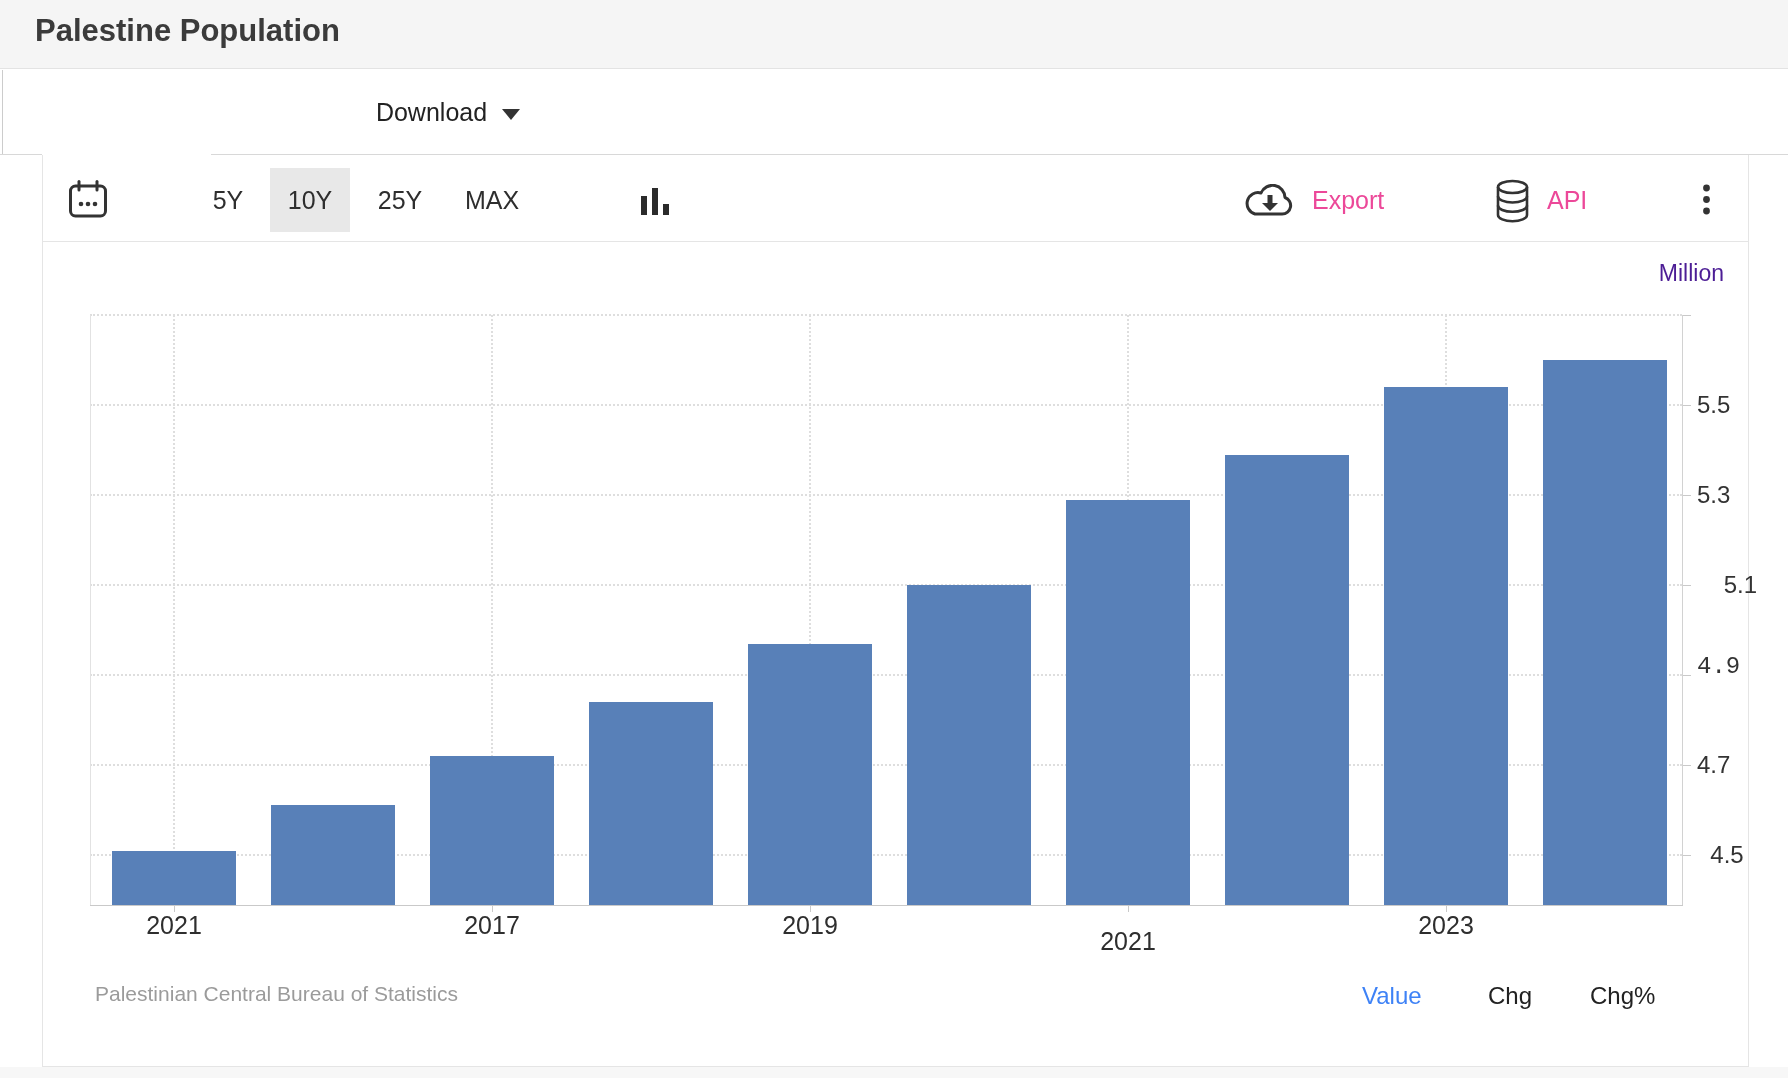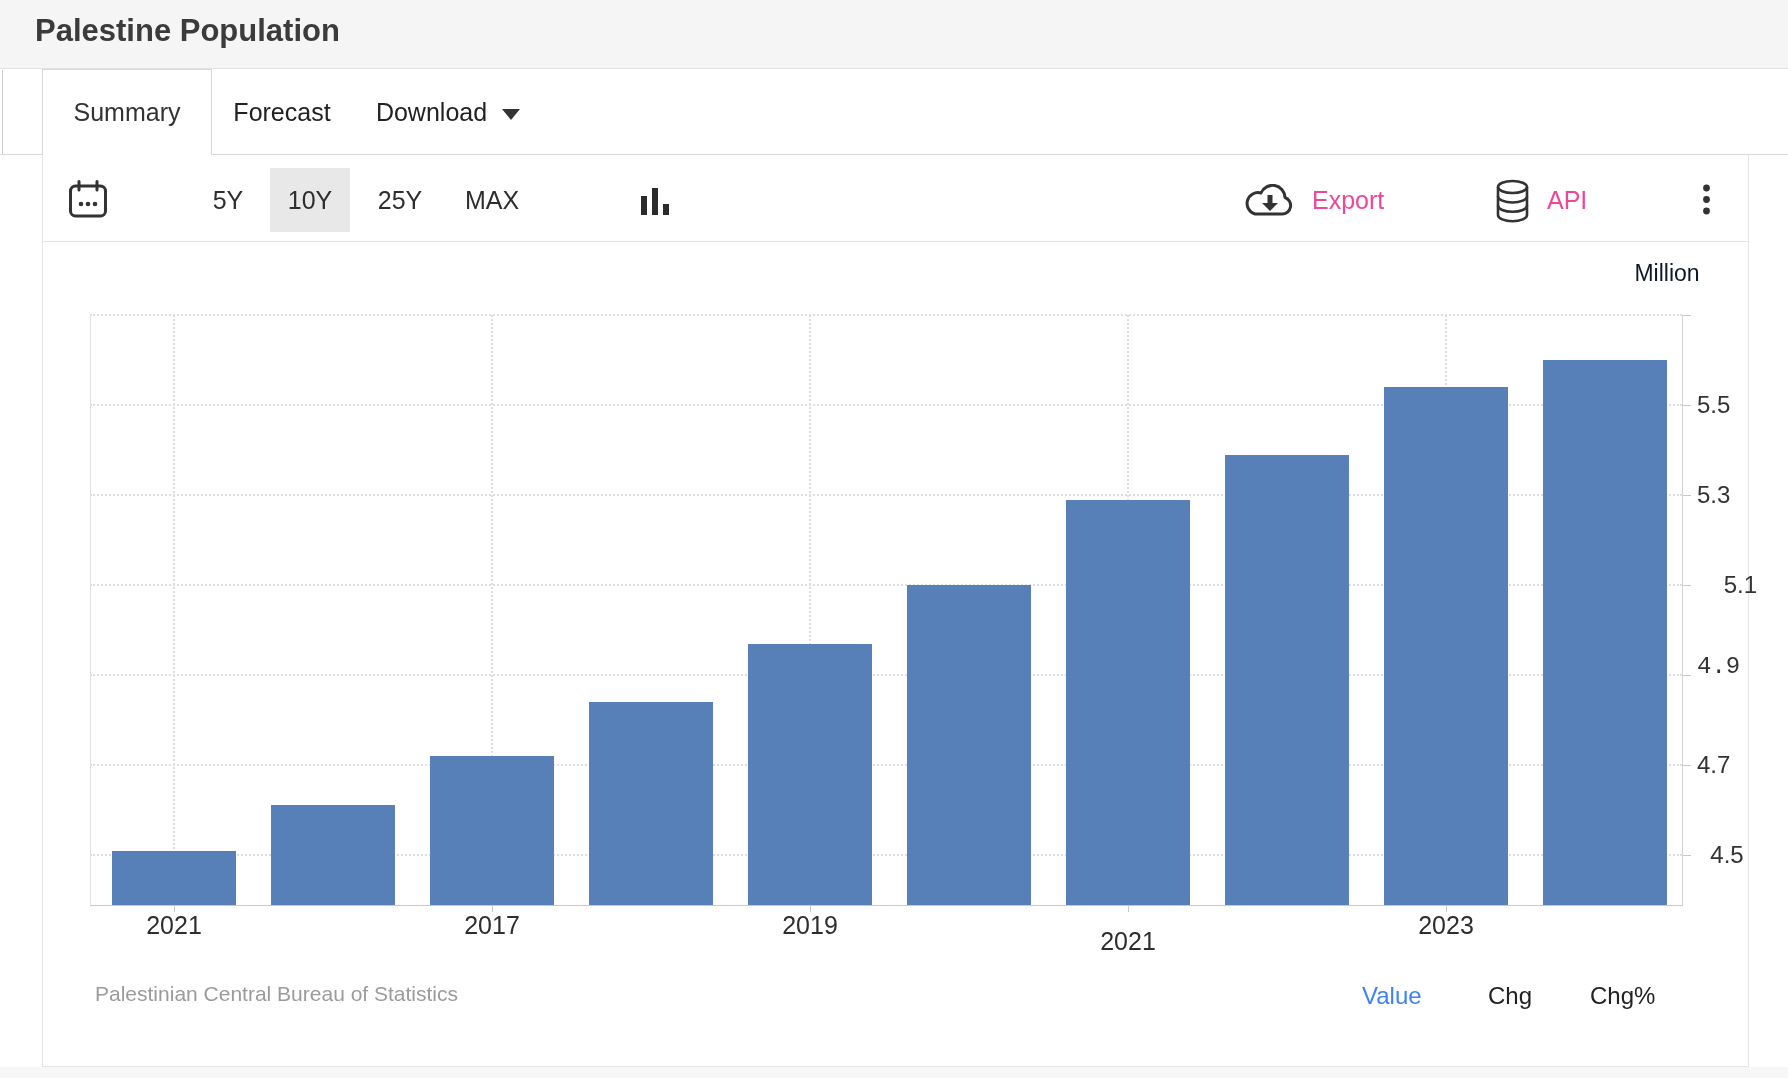--- a/index.html
+++ b/index.html
@@ -29,21 +29,21 @@
   .range-btn{top:168px;height:64px;display:flex;align-items:center;justify-content:center;
              font-size:25px;color:#2e2e2e;cursor:pointer;}
   .range-selected{background:#e8e8e8;}
   .compare-input{left:745px;top:163px;width:416px;height:67px;box-sizing:border-box;border:2px solid #dedede;
                  background:#fff;font-size:26px;color:#444;padding:0 0 0 20px;outline:none;
                  font-family:"Liberation Sans","DejaVu Sans",sans-serif;}
   .compare-input::placeholder{color:#a6a6a6;opacity:1;}
   .tool-label{font-size:25px;color:#ec4899;}
 
   
-  .unit-label{left:1610px;top:260px;width:114px;text-align:center;font-size:23px;color:#0f172a;}
+  .unit-label{left:1610px;top:260px;width:114px;text-align:right;font-size:23px;color:#4c1d95;}
   .grid-h{border-top:2px dotted #dedede;height:0;left:90px;width:1592px;}
   .grid-v{border-left:2px dotted #dedede;width:0;top:315px;height:590px;}
   .axis-right{left:1682px;top:315px;width:1px;height:591px;background:#d2d2d2;}
   .plot-left{left:90px;top:315px;width:1px;height:590px;background:#e2e2e2;}
   .axis-bottom{left:90px;top:905px;width:1593px;height:1px;background:#c9c9c9;}
   .ytick{left:1682px;width:9px;height:1px;background:#c9c9c9;}
   .ylabel{left:1697px;width:60px;font-size:24px;color:#333;}
   .xtick{top:906px;width:1px;height:6px;background:#c9c9c9;}
   .xlabel{top:911px;width:110px;text-align:center;font-size:25px;color:#2e2e2e;}
   .bar{background:#5880b8;}
@@ -57,26 +57,20 @@
 <body>
 
 <div class="page">
 
   <div class="abs topbar"></div>
   <div class="abs page-title">Palestine Population</div>
 
   <div class="abs edge-artifact"></div>
   <div class="abs strip-line" style="left:0;width:42px;"></div>
   <div class="abs strip-line" style="left:211px;width:1577px;"></div>
-  <div class="abs tab-active">
-    <span>Summary</span>
-  </div>
-  <div class="abs tab-plain" style="left:222px;width:120px;">
-    <span>Forecast</span>
-  </div>
   <div class="abs tab-plain" style="left:368px;width:160px;">
     <span>Download</span>
     <span class="caret-down"></span>
   </div>
 
   <div class="abs vline" style="left:42px;top:155px;height:912px;"></div>
   <div class="abs vline" style="left:1748px;top:155px;height:912px;"></div>
   <div class="abs hline" style="left:42px;top:1066px;width:1707px;"></div>
   <div class="abs hline" style="left:43px;top:241px;width:1705px;"></div>
   <div class="abs below-card"></div>

